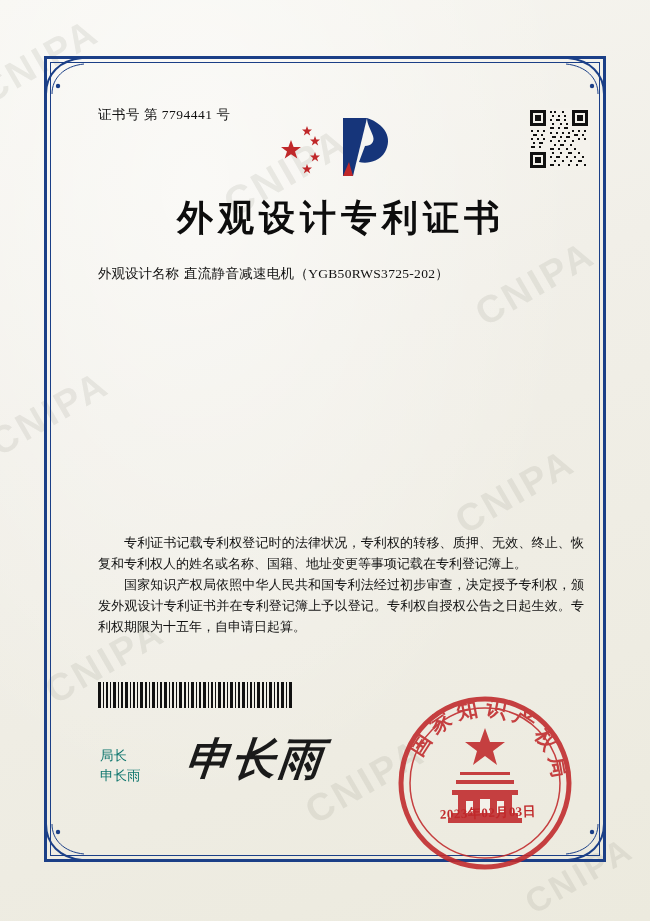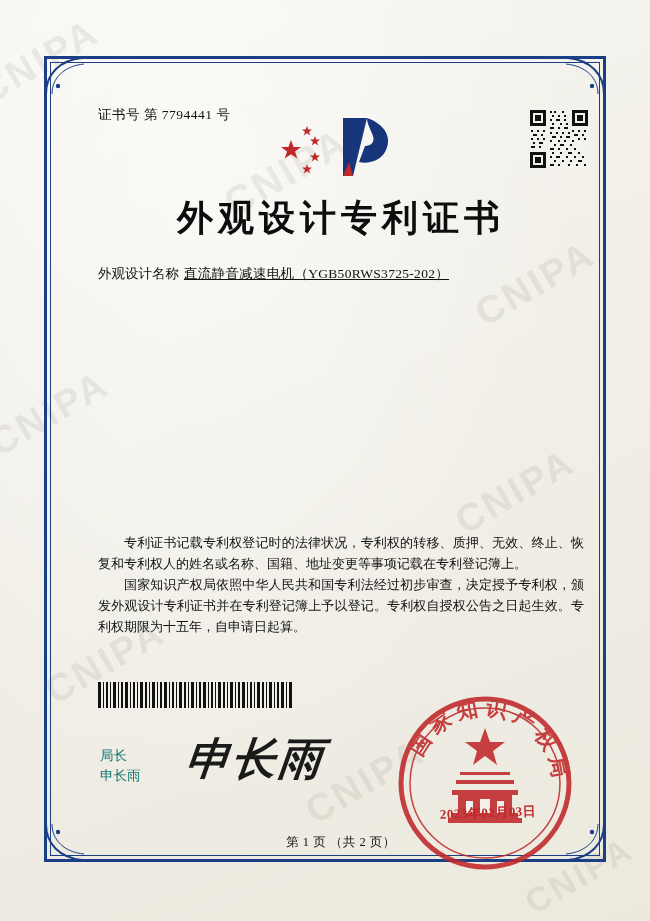--- a/index.html
+++ b/index.html
@@ -153,21 +153,20 @@
     white-space: nowrap;
   }
   .field-label {
     display: inline-block;
     flex: 0 0 auto;
   }
   .lbl-w1 { width: 86px; }   
   .field-value {
     flex: 0 1 auto;
     letter-spacing: 0.3px;
-    text-decoration: underline;
   }
   .pair-gap { display:inline-block; width: 40px; }
 
   
   .para {
     position: absolute;
     left: 32px;
     top: 470px;
     width: 486px;
     font-size: 13px;
@@ -517,17 +516,16 @@
         <defs>
           <path id="arcTop" d="M 21 89 A 68 68 0 0 1 157 89"></path>
         </defs>
         <text font-family="'Liberation Serif', serif" font-size="21" font-weight="700" fill="#c0282a" letter-spacing="6">
           <textPath href="#arcTop" startOffset="12%">国家知识产权局</textPath>
         </text>
       </svg>
     </div>
     <div class="seal-date">2023年02月03日</div>
 
-    <div class="page-no">第 1 页 （共 2 页）</div>
   </div>
 
   <div class="footer-note">其他事项参见续页</div>
 </div>
 
 </body></html>

